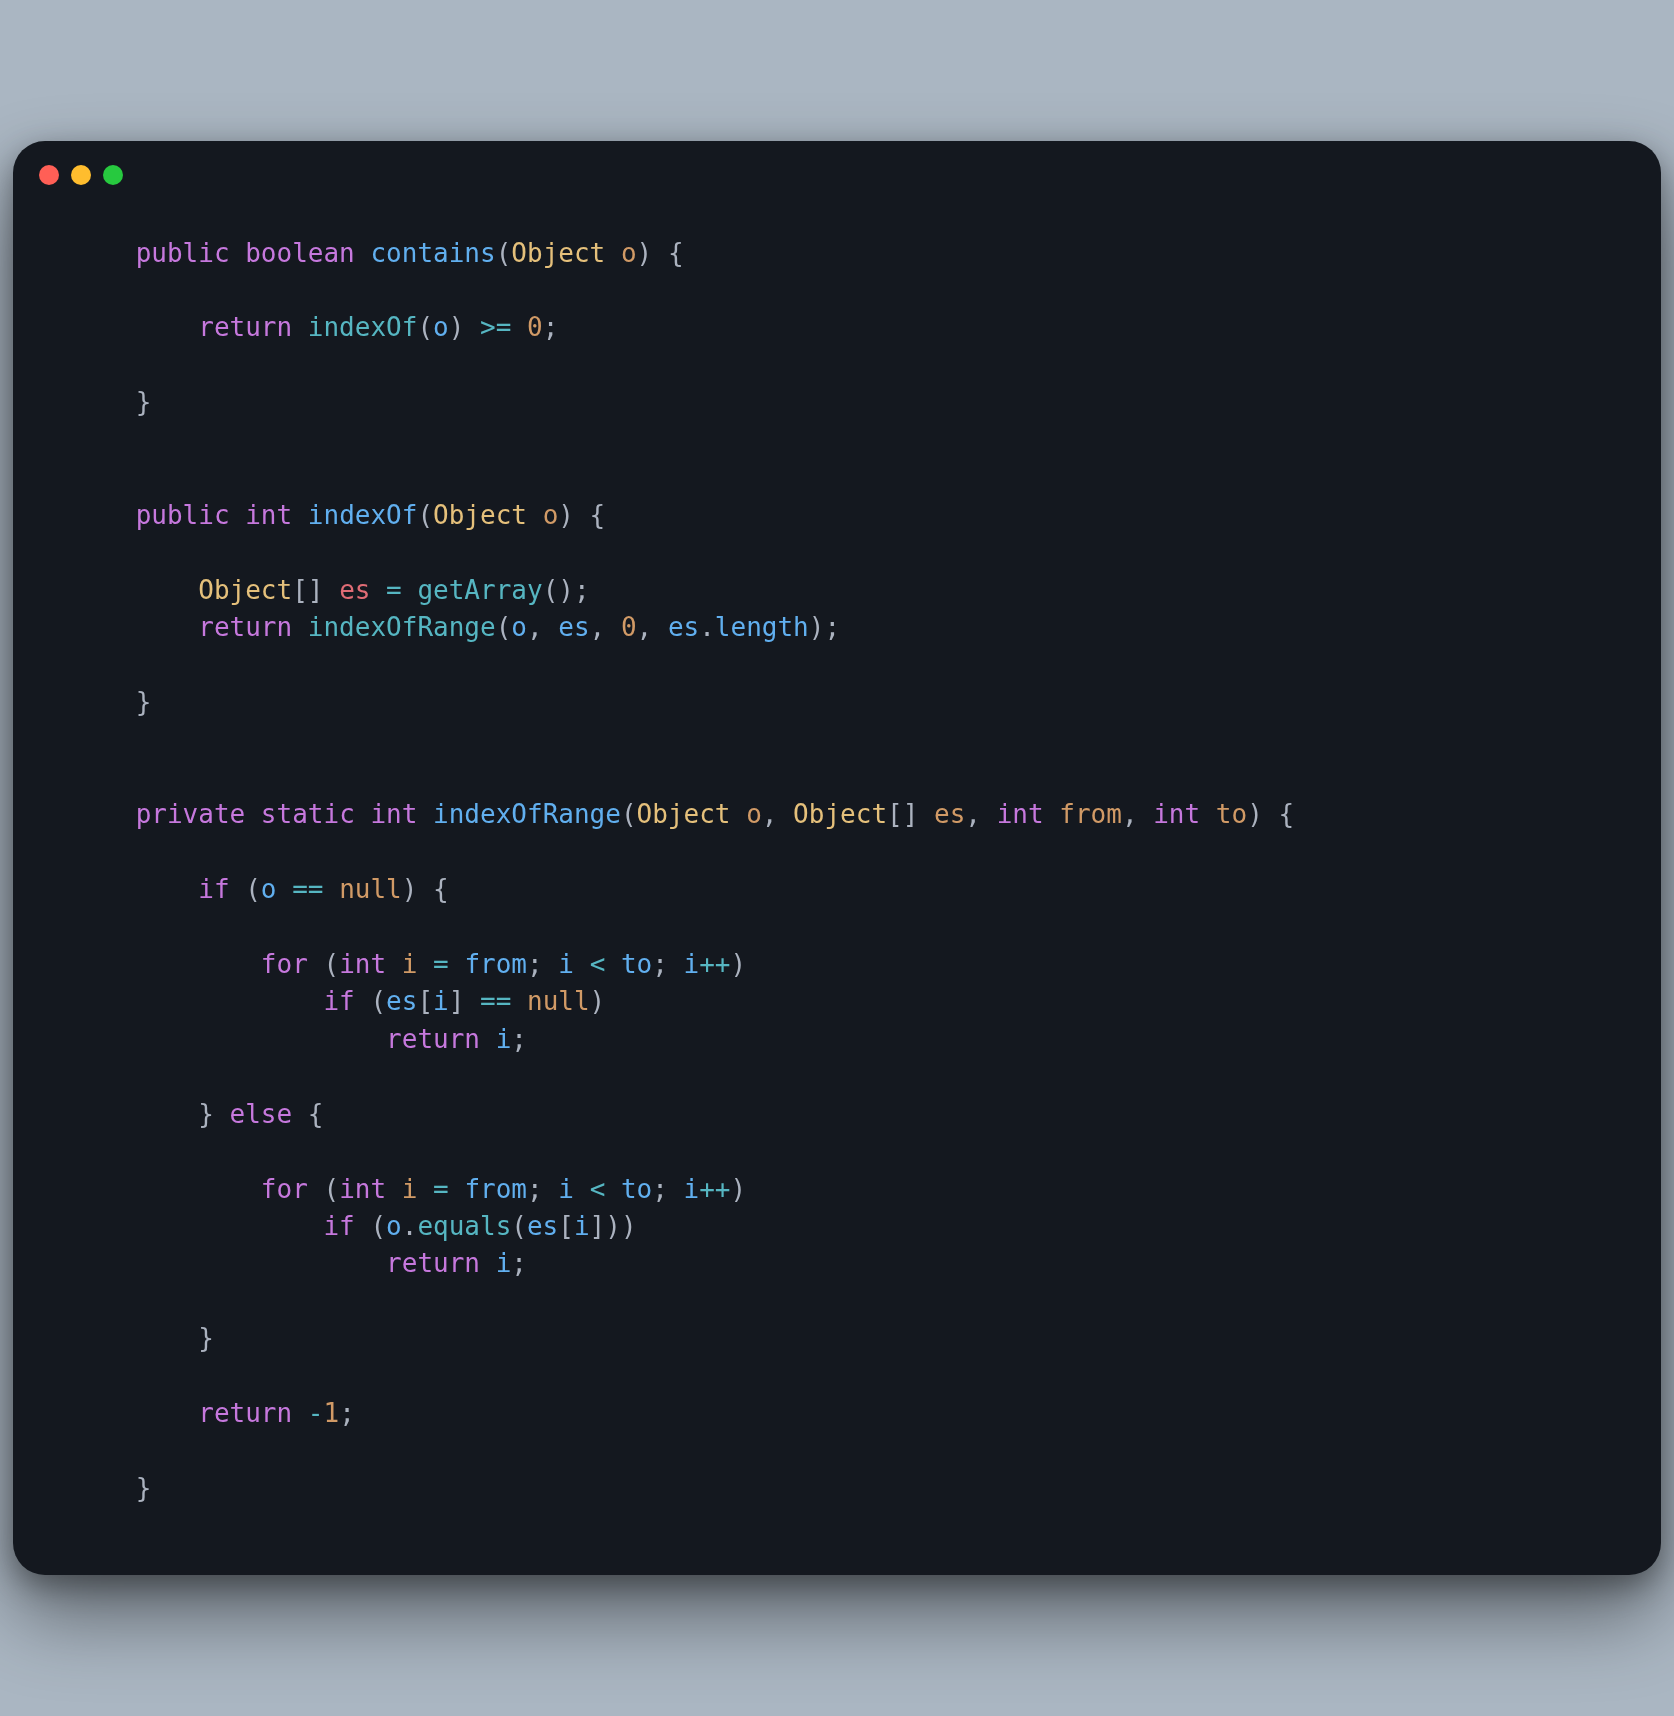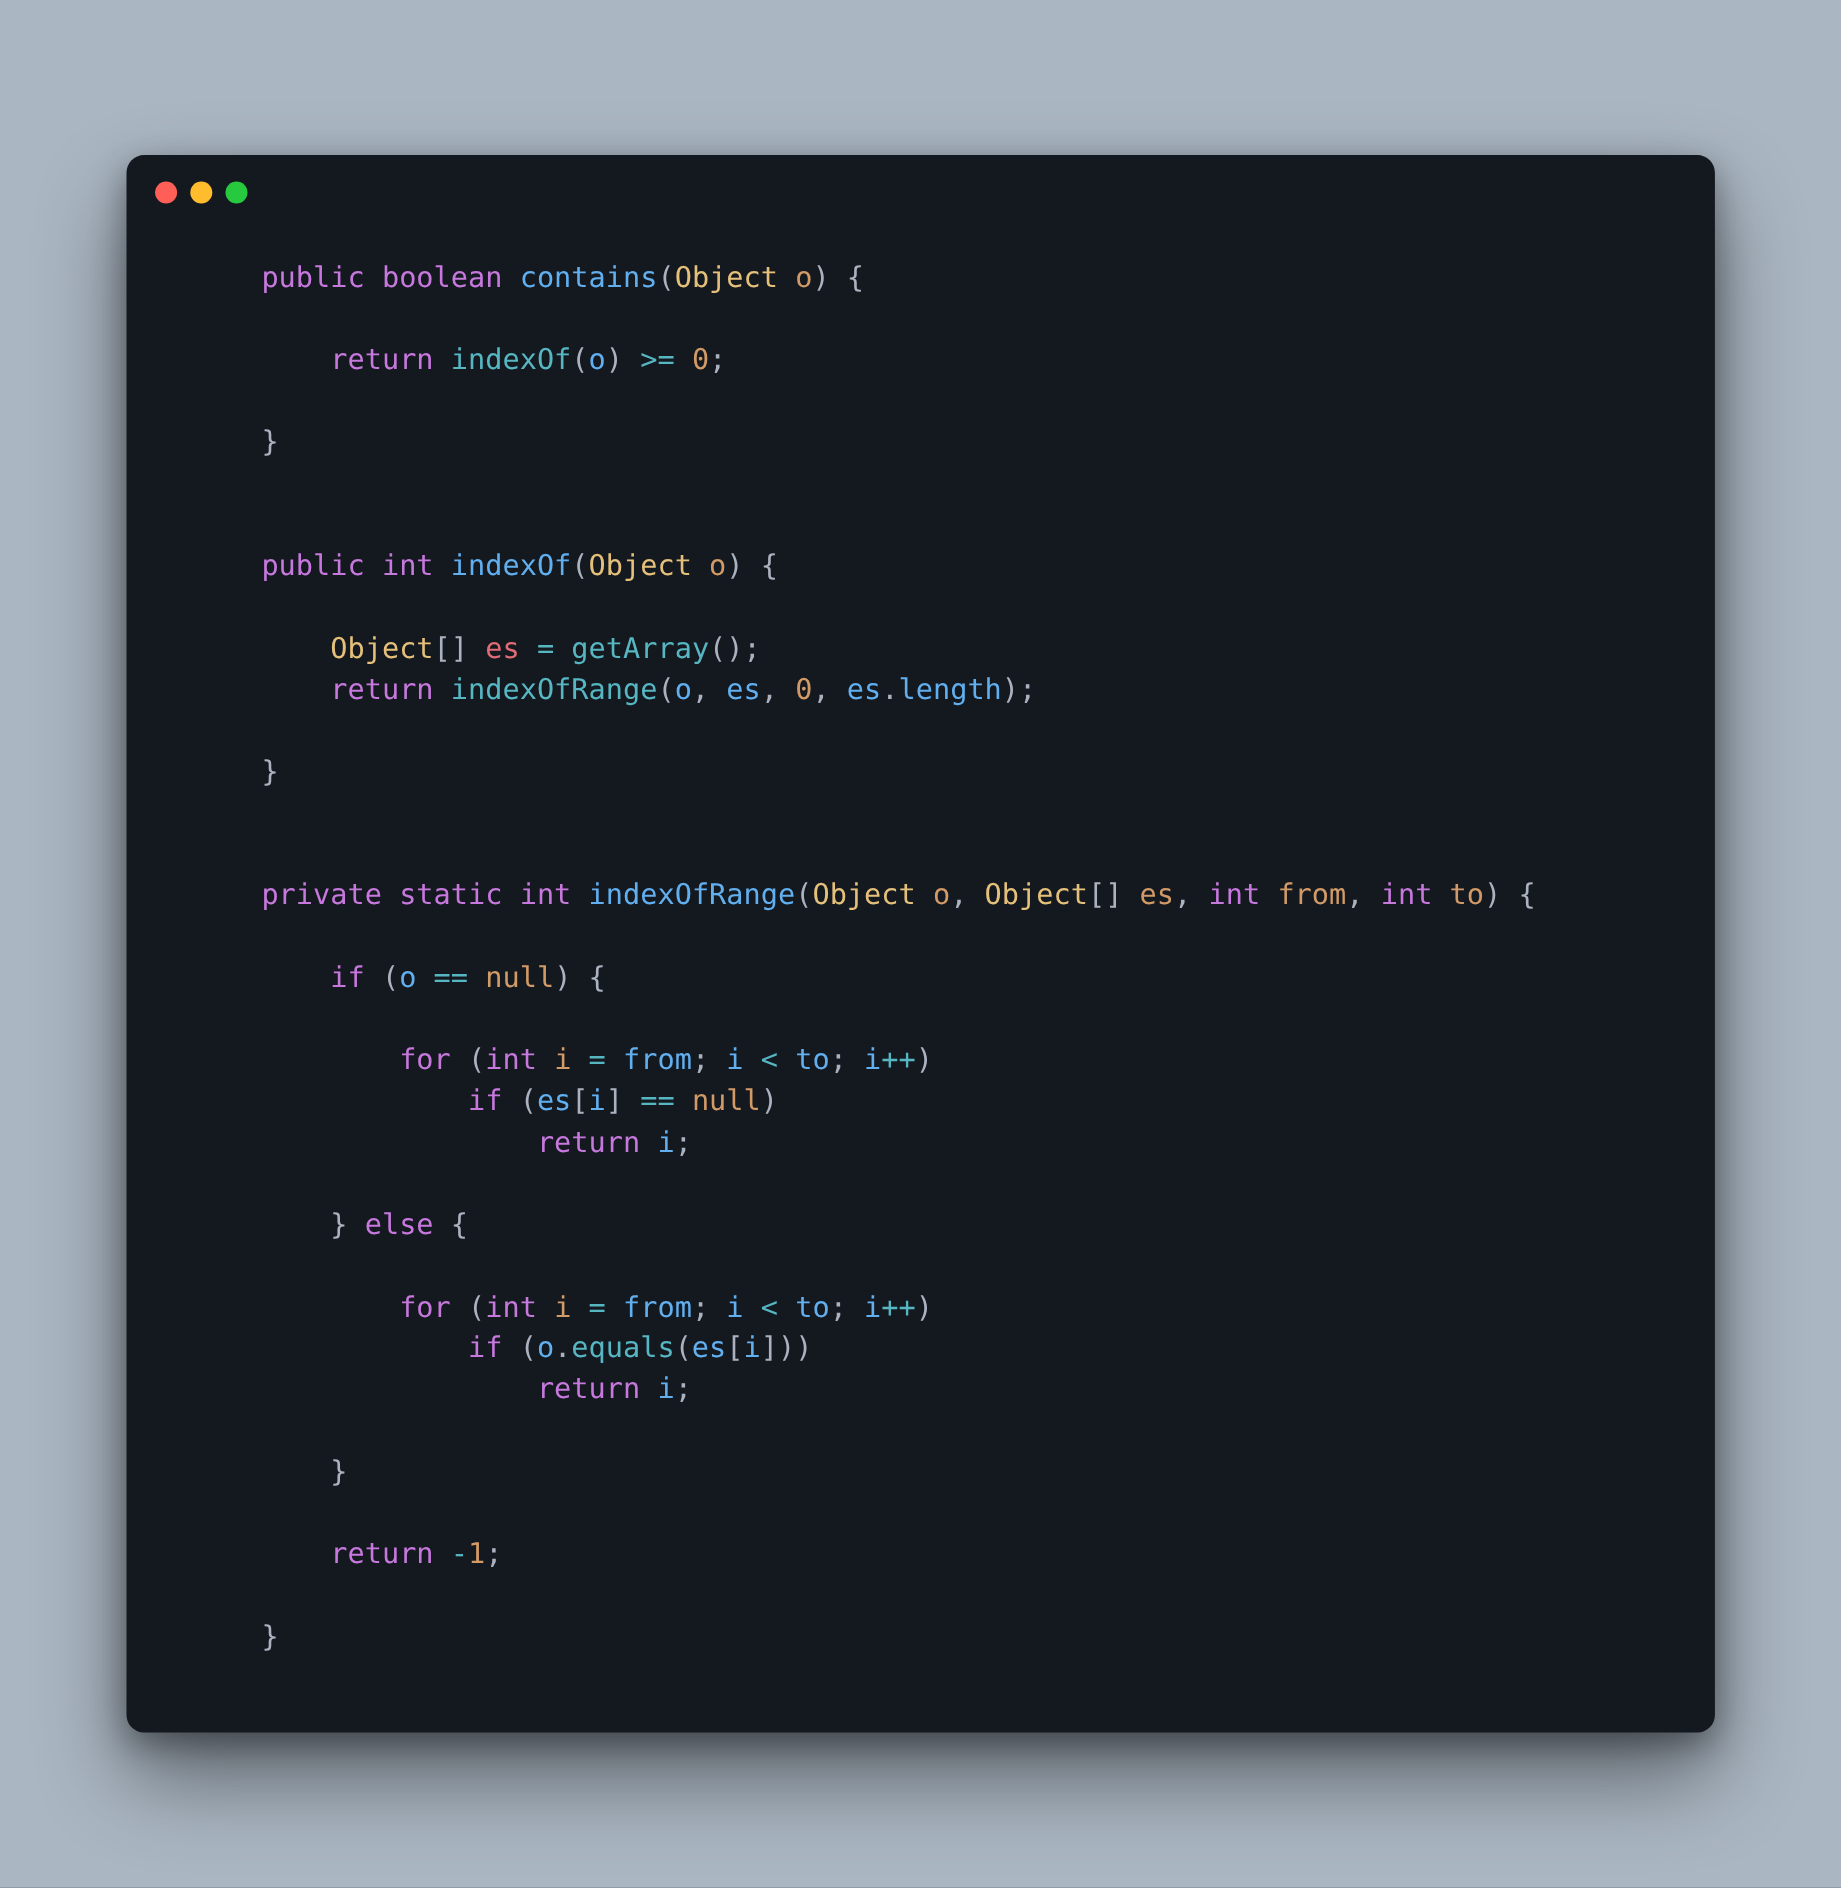--- a/index.html
+++ b/index.html
@@ -11,23 +11,23 @@
     font-family: ui-monospace, "SF Mono", SFMono-Regular, Menlo, Consolas, "Liberation Mono", monospace;
   }
   .stage {
     width: 1674px;
     height: 1716px;
     display: flex;
     align-items: center;
     justify-content: center;
   }
   .window {
-    width: 1444px;
+    width: 1648px;
     background: #14181f;
-    border-radius: 16px;
+    border-radius: 32px;
     box-shadow: 0 40px 80px rgba(0,0,0,0.45), 0 10px 30px rgba(0,0,0,0.35);
     padding-bottom: 48px;
   }
   .titlebar {
     display: flex;
     align-items: center;
     gap: 12px;
     padding: 24px 26px 10px 26px;
   }
   .tl-dot {

